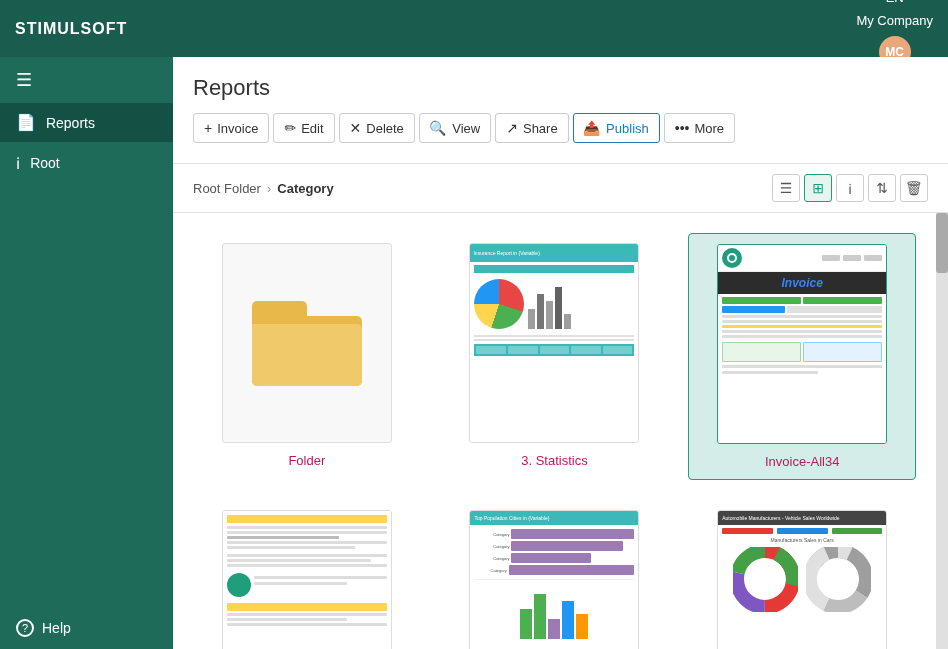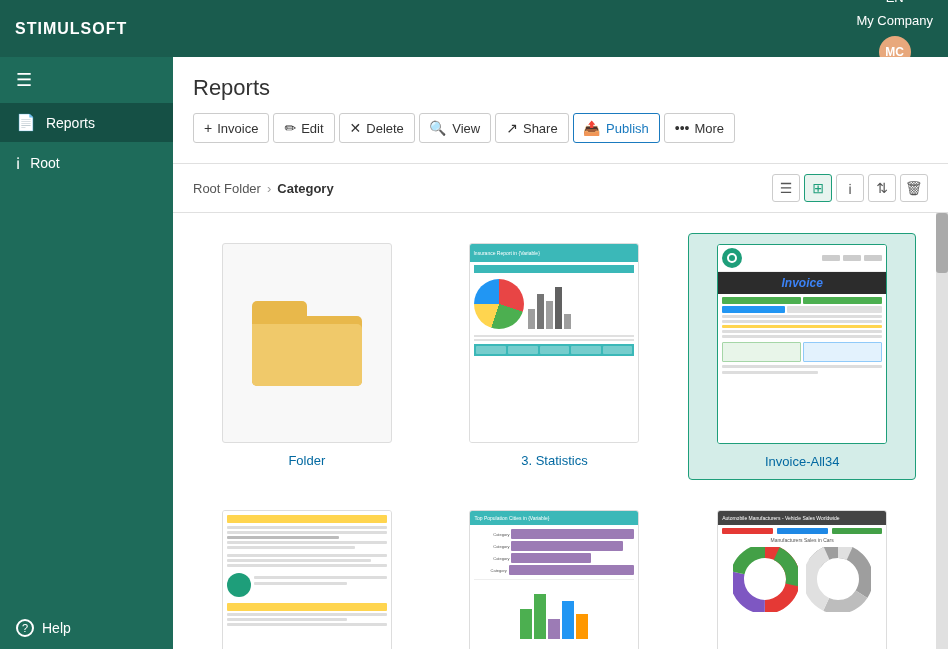--- a/index.html
+++ b/index.html
@@ -193,21 +193,21 @@
       border-radius: 3px;
       display: flex;
       align-items: center;
       justify-content: center;
       overflow: hidden;
       position: relative;
     }
     .item-label {
       margin-top: 10px;
       font-size: 13px;
-      color: #0369a1;
+      color: #be185d;
       text-align: center;
     }
 
     
     .folder-icon-wrap {
       display: flex;
       align-items: center;
       justify-content: center;
       width: 100%;
       height: 100%;

